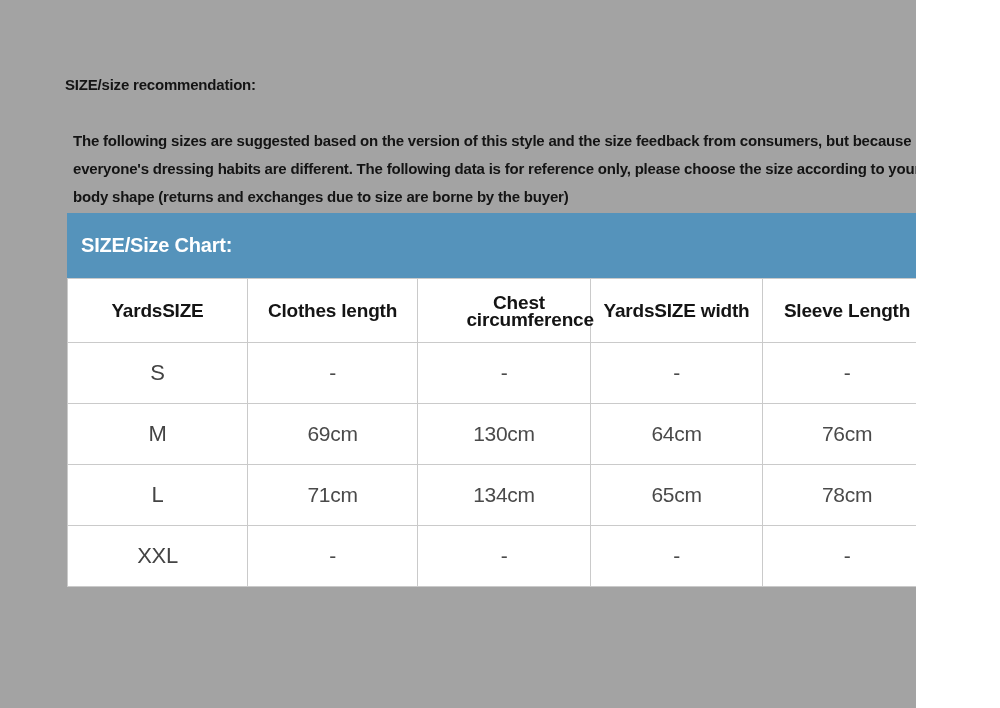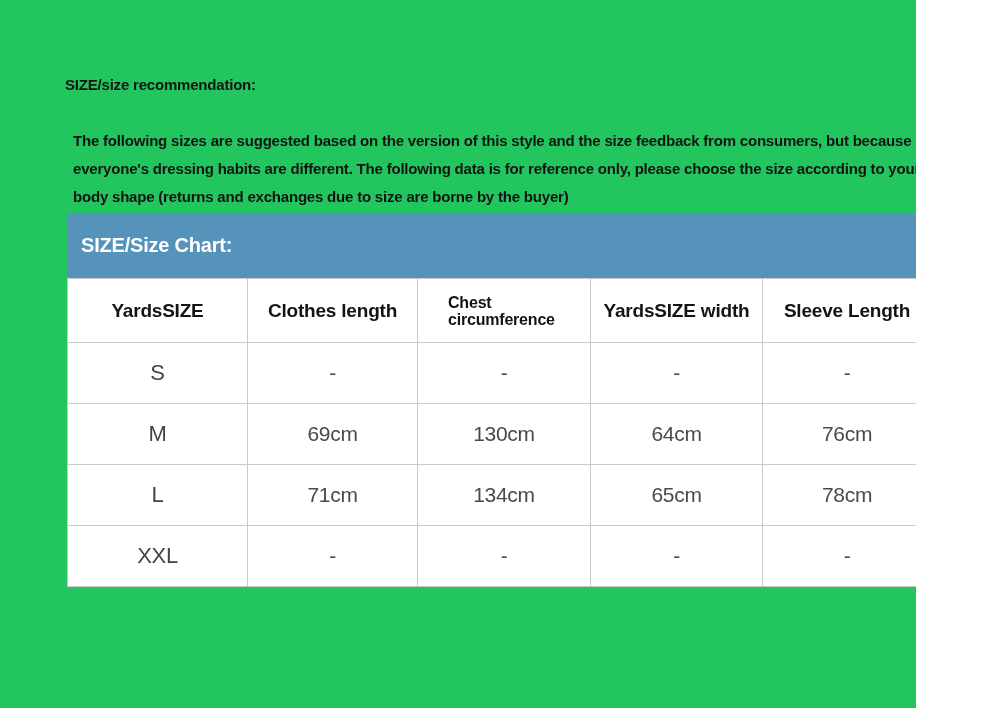--- a/index.html
+++ b/index.html
@@ -5,21 +5,21 @@
   html, body {
     margin: 0;
     padding: 0;
     background: #ffffff;
     font-family: "Liberation Sans", sans-serif;
   }
   .page {
     position: relative;
     width: 916px;
     height: 708px;
-    background: #22c55e;
+    background: #a3a3a3;
     overflow: hidden;
   }
   .rec-heading {
     position: absolute;
     left: 65px;
     top: 76px;
     margin: 0;
     font-size: 15px;
     font-weight: bold;
     color: #141414;
@@ -70,23 +70,23 @@
     box-sizing: border-box;
   }
   .size-table thead th {
     height: 64px;
     font-size: 19px;
     font-weight: bold;
     color: #141414;
     letter-spacing: -0.2px;
   }
   .size-table thead th.col-chest {
-    text-align: left;
+    text-align: center;
     padding-left: 30px;
-    font-size: 16px;
+    font-size: 19px;
     line-height: 17px;
   }
   .chest-label {
     display: inline-block;
     max-width: 105px;
   }
   .size-table tbody td {
     height: 61px;
     font-size: 21px;
     font-weight: normal;

